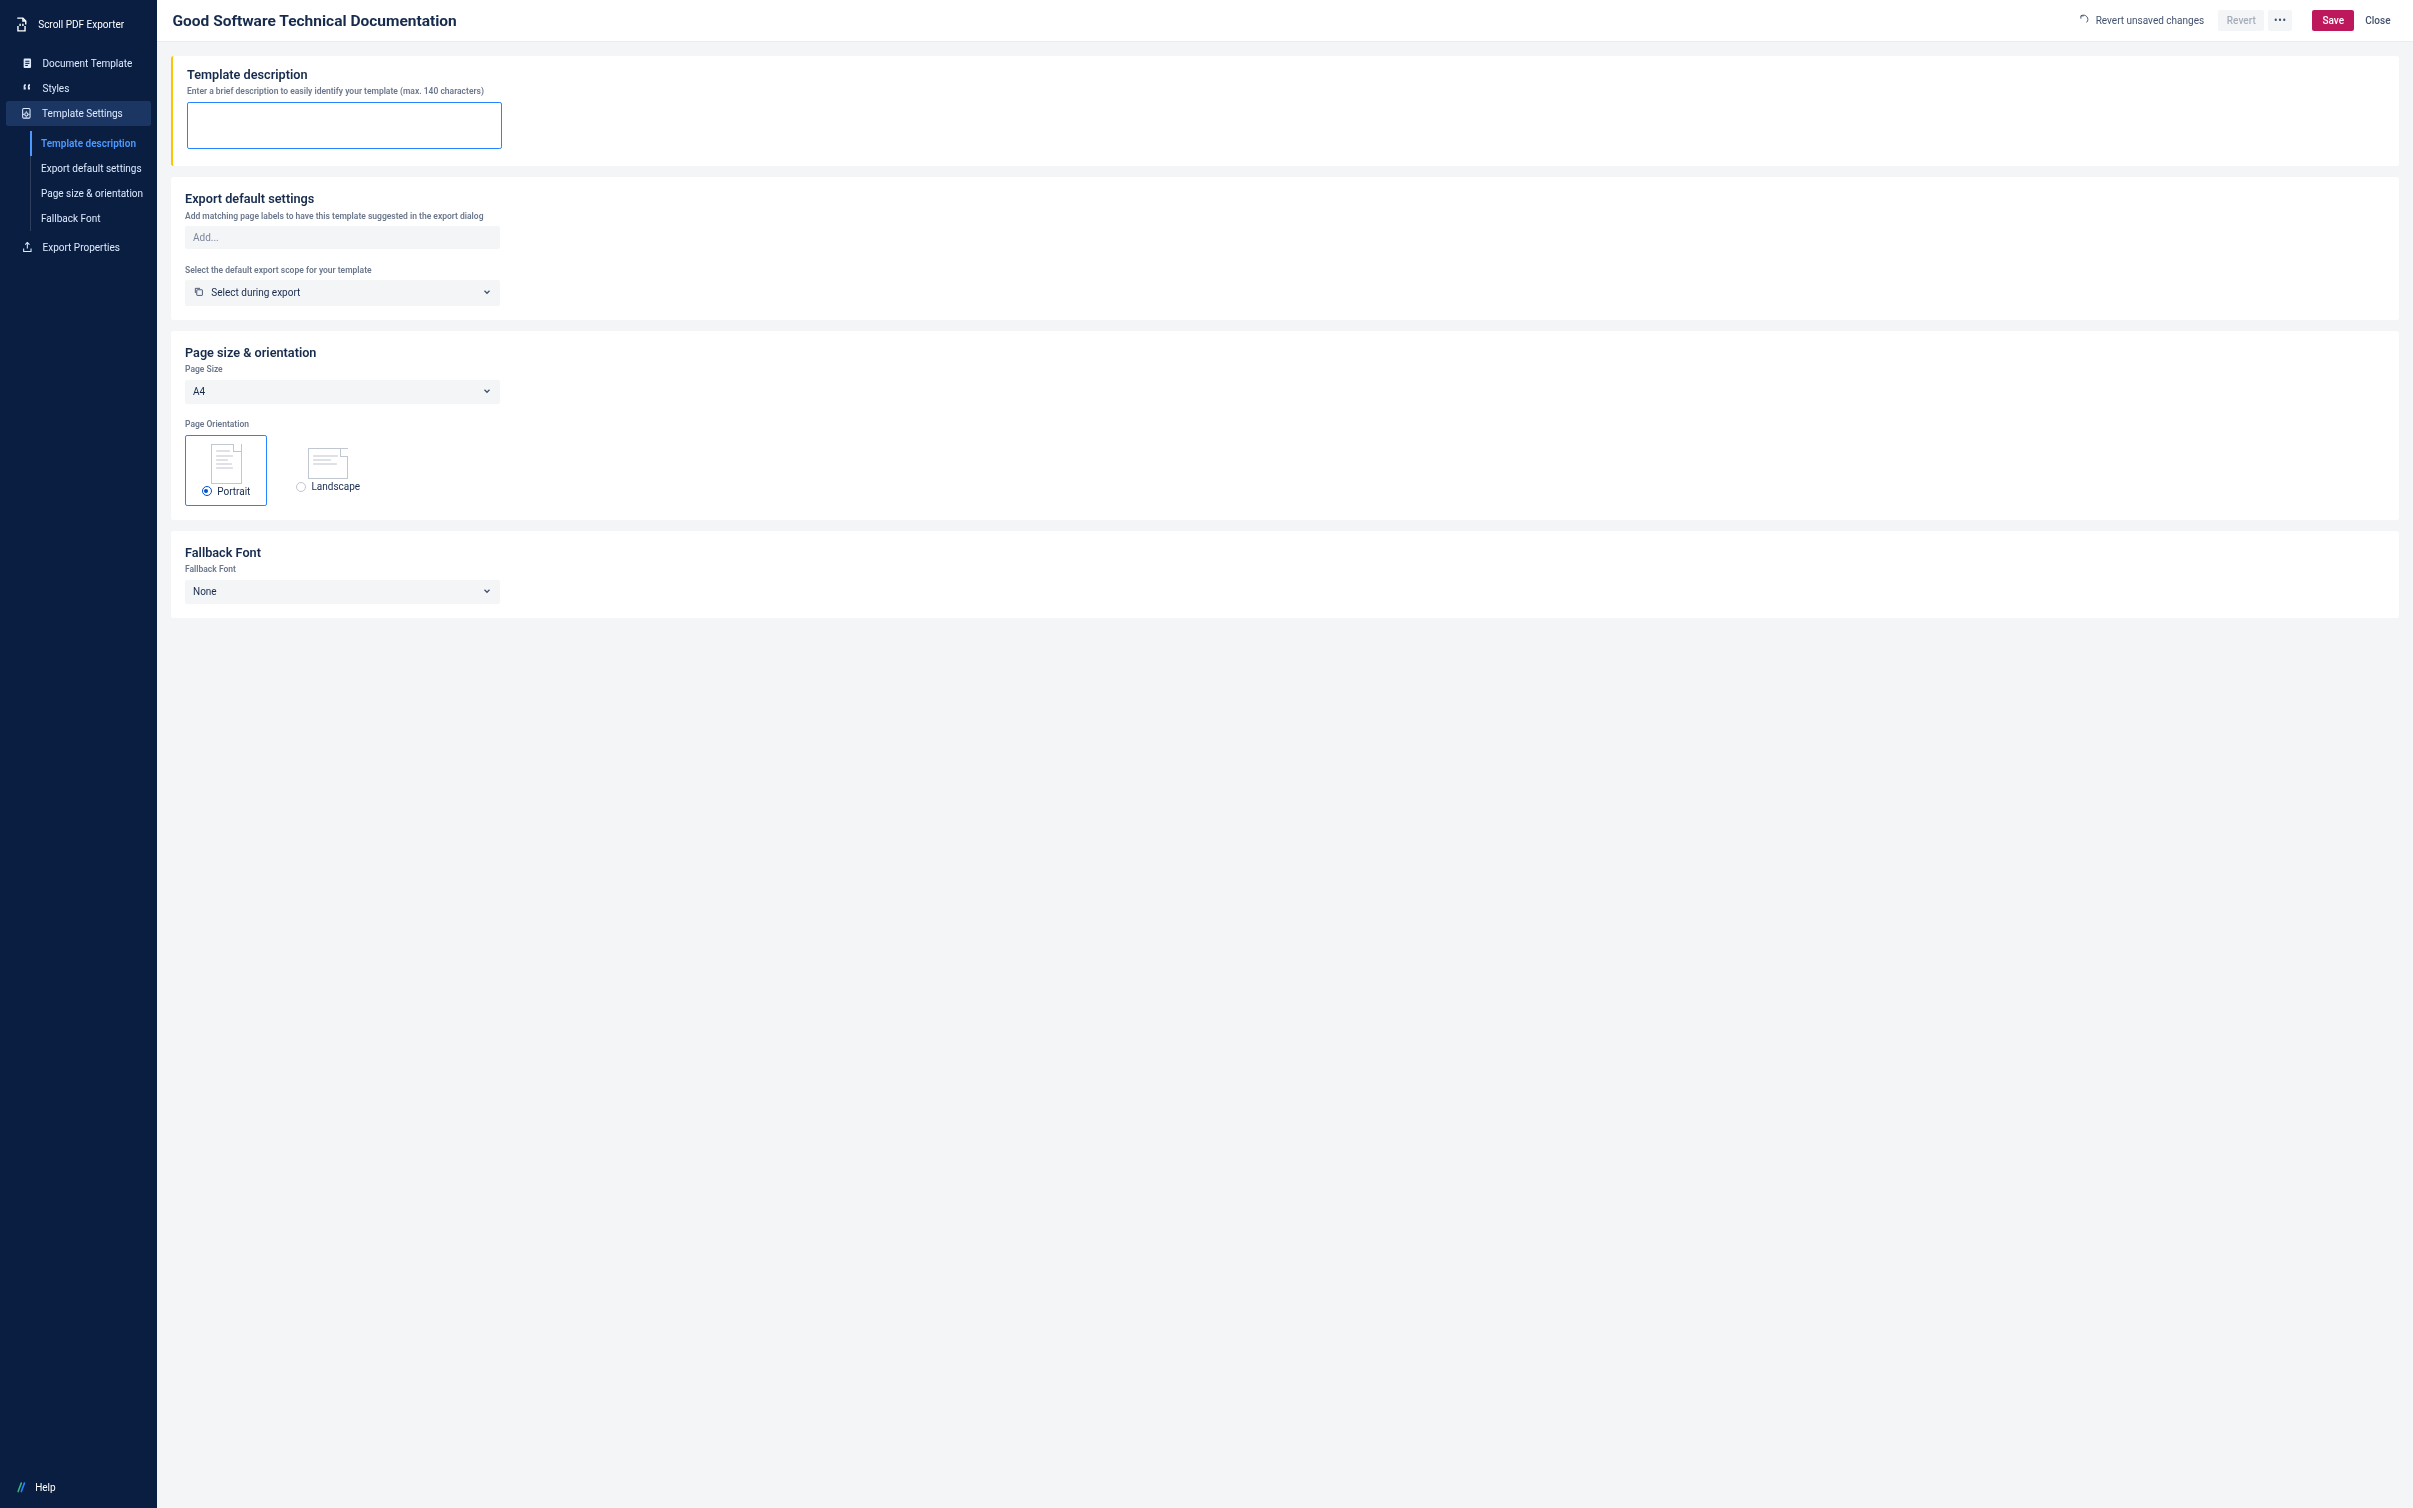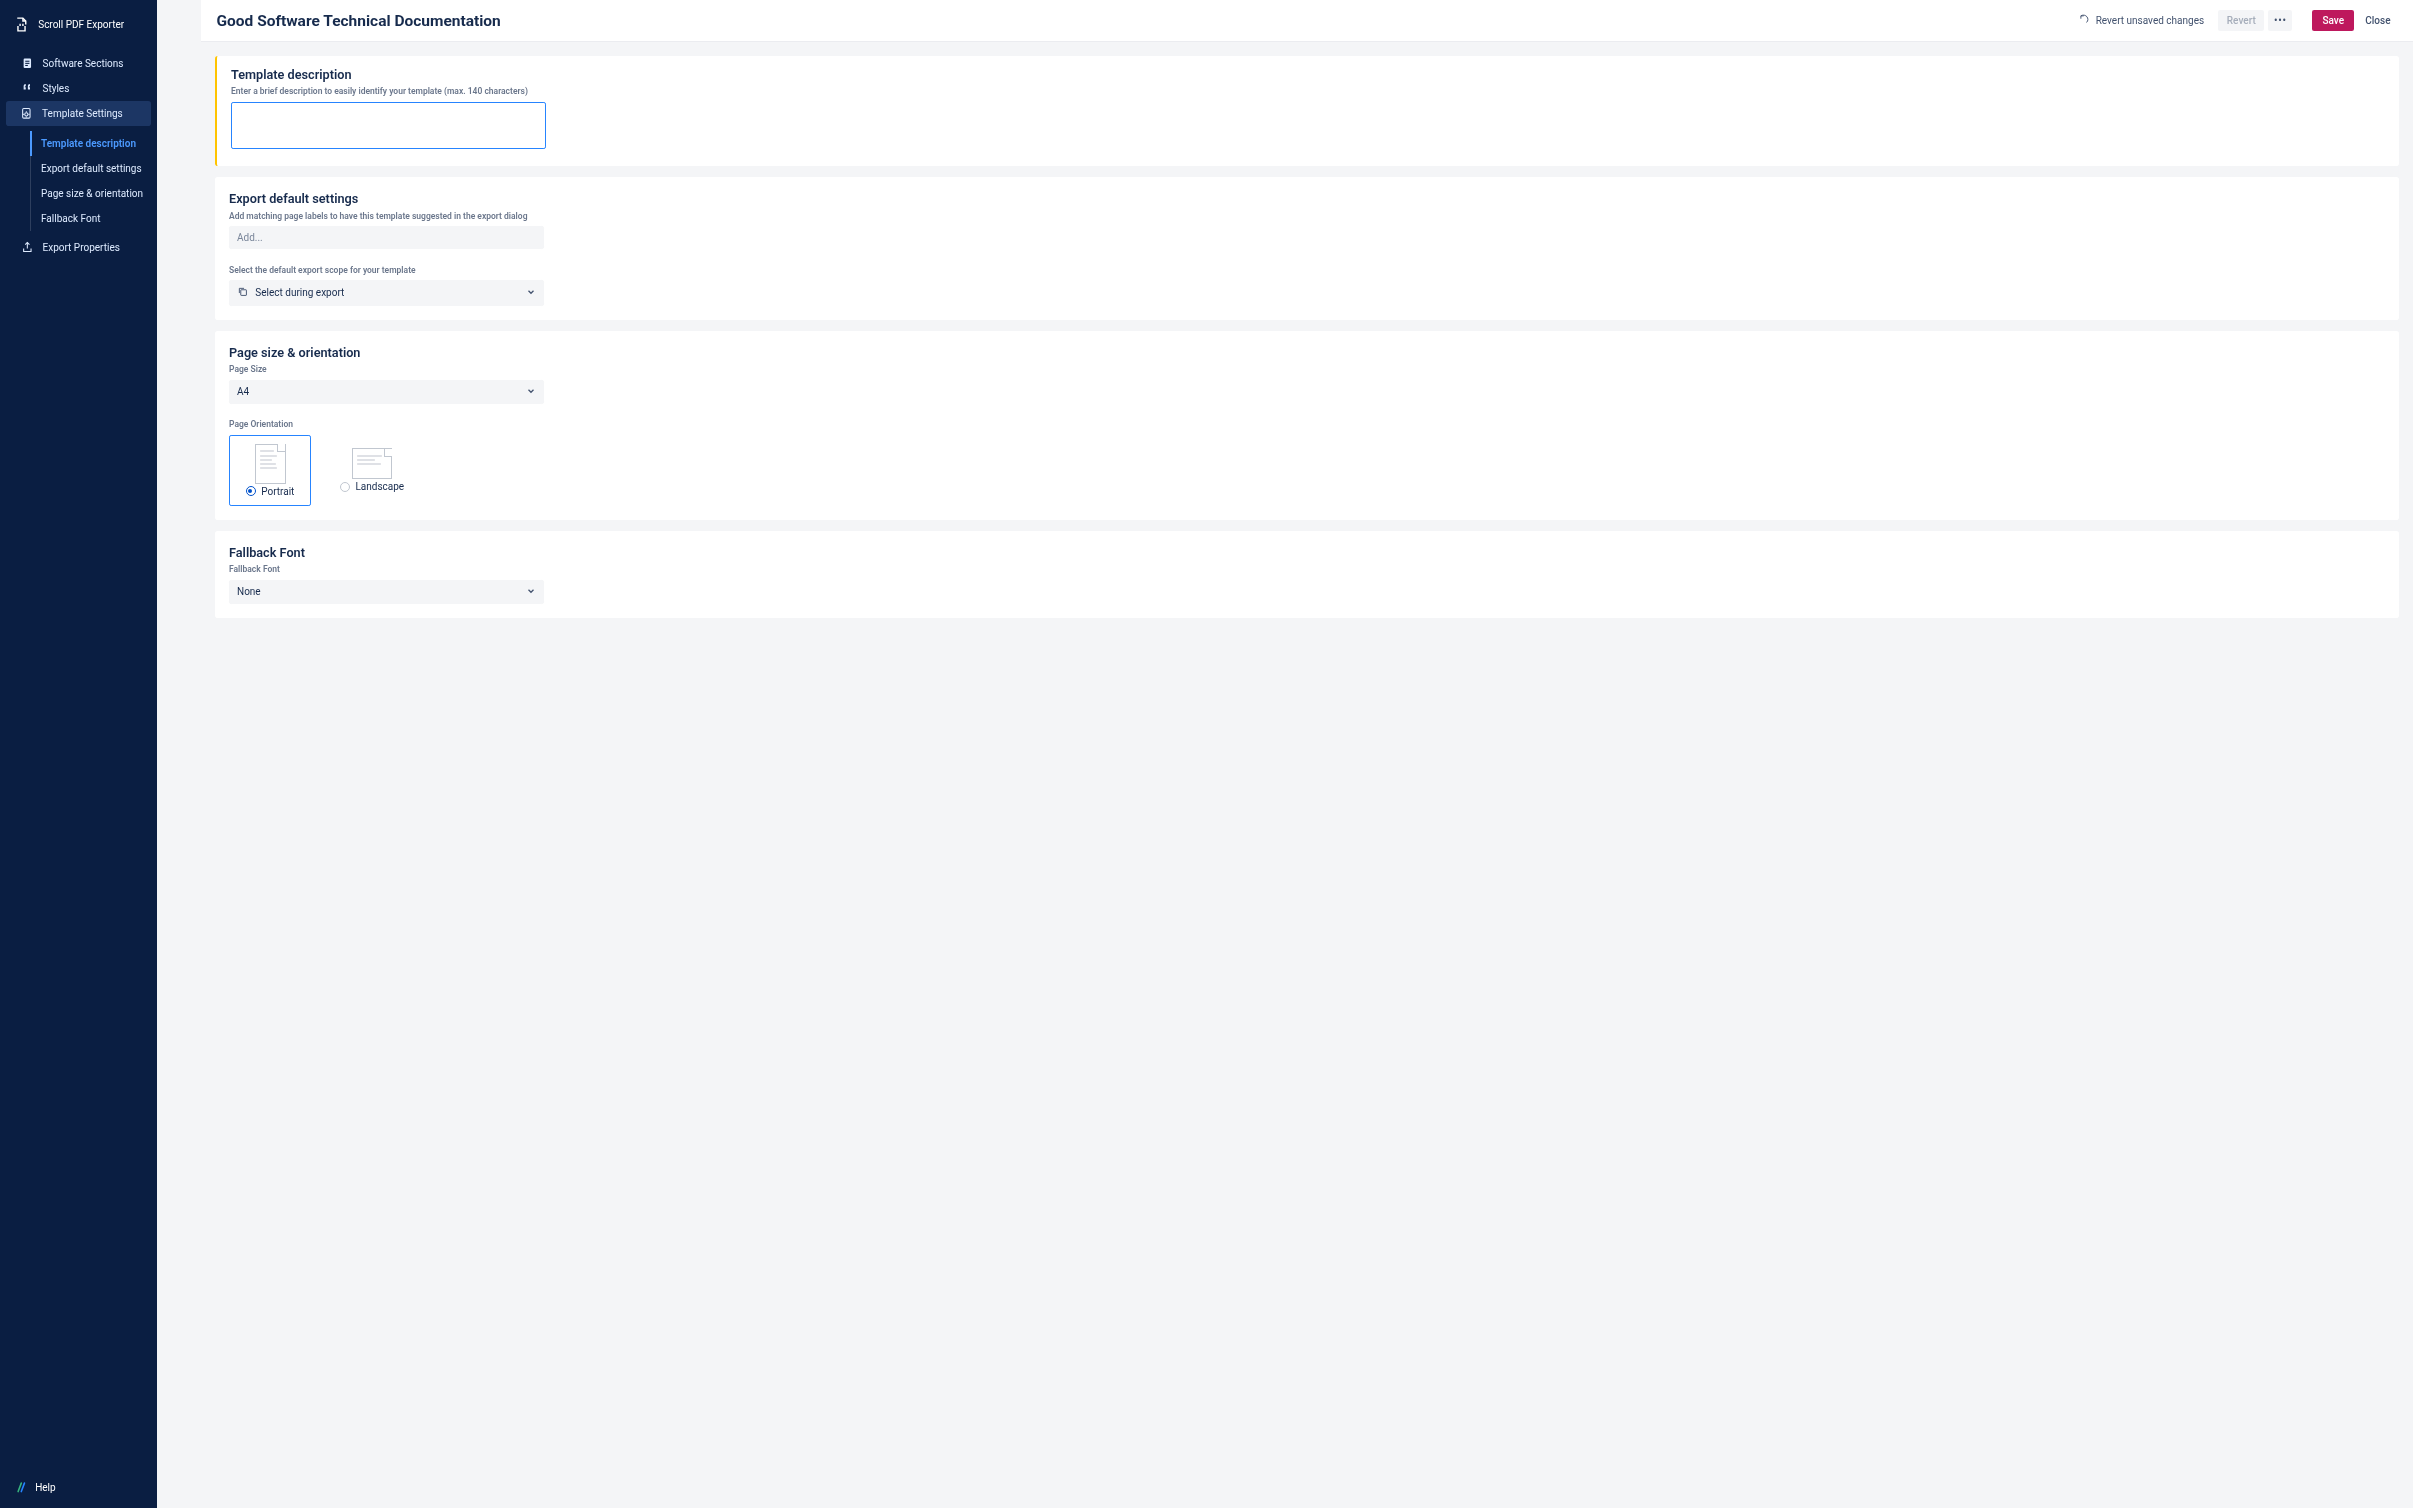--- a/index.html
+++ b/index.html
@@ -9,21 +9,20 @@
       font-family: -apple-system, BlinkMacSystemFont, 'Segoe UI', Roboto, Helvetica, Arial, sans-serif;
     }
     body {
       background: #f4f5f7;
       overflow: hidden;
       height: 100vh;
     }
     .app {
       display: flex;
       height: 100vh;
-      gap: 44px;
     }
     .sidebar {
       width: 157px;
       background: #0a1e42;
       color: #fff;
       display: flex;
       flex-direction: column;
     }
     .sidebar-header {
       display: flex;
@@ -357,21 +356,21 @@
     <nav class="nav">
       <div class="nav-item">
         <span class="icon">
           <svg width="12.7" height="12.7" viewBox="0 0 24 24" fill="#deebff">
               <rect x="5" y="3" width="14" height="18" rx="2"></rect>
               <rect x="8" y="7" width="8" height="2" fill="#0a1e42"></rect>
               <rect x="8" y="11" width="8" height="2" fill="#0a1e42"></rect>
               <rect x="8" y="15" width="5" height="2" fill="#0a1e42"></rect>
             </svg>
         </span>
-        <span>Software Sections</span>
+        <span>Document Template</span>
       </div>
       <div class="nav-item">
         <span class="icon">
           <svg width="12.7" height="12.7" viewBox="0 0 24 24" fill="#deebff">
               <path d="M5 7 Q5 4 9 4 L9 8 Q7 8 7 10 L9 10 L9 14 L5 14 Z"></path>
               <path d="M13 7 Q13 4 17 4 L17 8 Q15 8 15 10 L17 10 L17 14 L13 14 Z"></path>
             </svg>
         </span>
         <span>Styles</span>
       </div>

